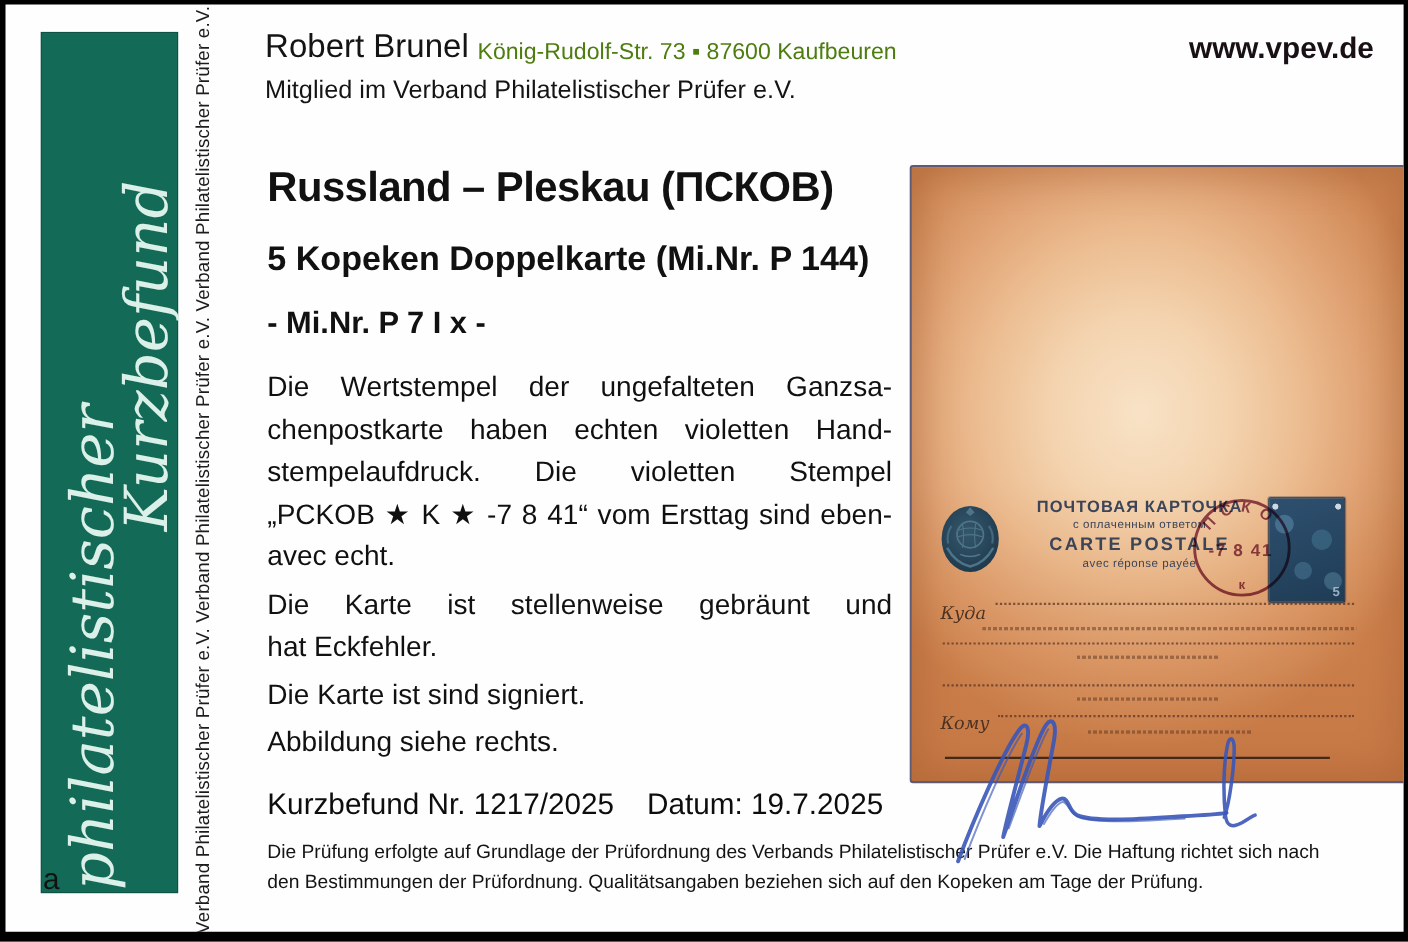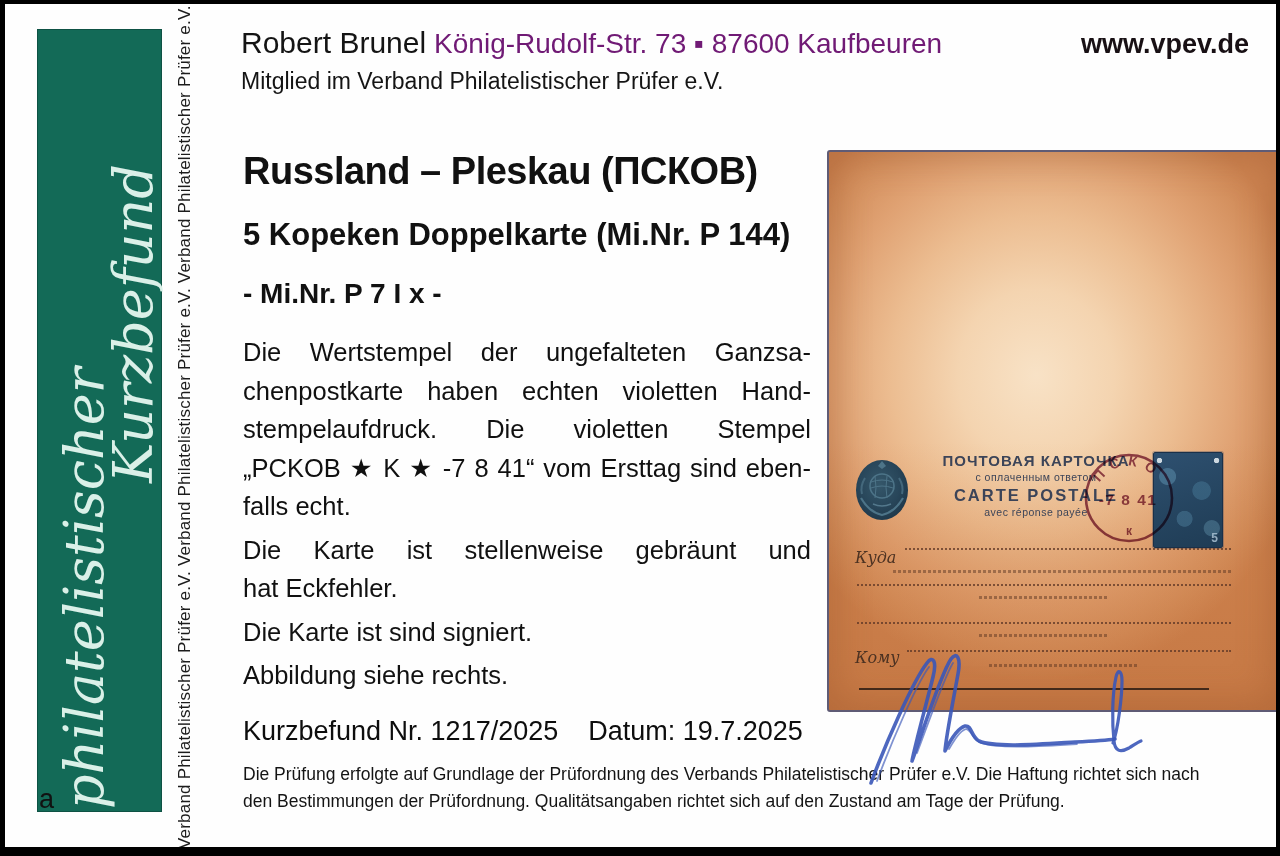--- a/index.html
+++ b/index.html
@@ -41,21 +41,21 @@
     position:absolute;left:170px;top:845px;
     transform:rotate(-90deg);transform-origin:0 0;
     width:845px;white-space:nowrap;overflow:hidden;
     font-size:17px;letter-spacing:.2px;color:#1c1c1c;
   }
 
   
   .hdr{position:absolute;left:236px;top:22px;width:1008px;}
   .hdr-row{display:flex;align-items:flex-end;gap:8px;}
   .hdr-name{font-size:30px;color:#141414;}
-  .hdr-addr{font-size:28px;color:#701a75;}
+  .hdr-addr{font-size:21px;color:#4d7c0f;}
   .hdr-site{margin-left:auto;font-size:27px;font-weight:bold;color:#181014;}
   .hdr-member{font-size:23px;margin-top:8px;color:#141414;}
 
   
   .main-col{position:absolute;left:238px;top:114px;width:568px;}
   .t-h1{font-size:38px;font-weight:bold;letter-spacing:-.5px;margin-top:32px;}
   .t-h2{font-size:31px;font-weight:bold;margin-top:24px;}
   .t-h2b{font-size:31px;font-weight:bold;margin-top:17px;}
   .t-h3{font-size:28px;font-weight:bold;margin-top:25px;}
   .body-par{margin-top:23px;font-size:25.5px;line-height:38.5px;color:#101010;}
@@ -147,40 +147,40 @@
   <div class="main-col">
     <div class="t-h1">Russland – Pleskau (ПСКОВ)</div>
     <div class="t-h2">5 Kopeken Doppelkarte (Mi.Nr. P 144)</div>
     <div class="t-h3">- Mi.Nr. P 7 I x -</div>
 
     <div class="body-par">
       <div class="jline">Die Wertstempel der ungefalteten Ganzsa-</div>
       <div class="jline">chenpostkarte haben echten violetten Hand-</div>
       <div class="jline">stempelaufdruck. Die violetten Stempel</div>
       <div class="jline">„PCKOB ★ K ★ -7 8 41“ vom Ersttag sind eben-</div>
-      <div class="nline">falls echt.</div>
+      <div class="nline">avec echt.</div>
     </div>
 
     <div class="body-par2">
       <div class="jline">Die Karte ist stellenweise gebräunt und</div>
       <div class="nline">hat Eckfehler.</div>
     </div>
 
     <div class="body-par2">Die Karte ist sind signiert.</div>
     <div class="body-par2">Abbildung siehe rechts.</div>
 
     <div class="kurz-row">
       <span>Kurzbefund Nr. 1217/2025</span>
       <span>Datum: 19.7.2025</span>
     </div>
   </div>
 
   <div class="fine-print">
     <div>Die Prüfung erfolgte auf Grundlage der Prüfordnung des Verbands Philatelistischer Prüfer e.V. Die Haftung richtet sich nach</div>
-    <div>den Bestimmungen der Prüfordnung. Qualitätsangaben richtet sich auf den Zustand am Tage der Prüfung.</div>
+    <div>den Bestimmungen der Prüfordnung. Qualitätsangaben beziehen sich auf den Kopeken am Tage der Prüfung.</div>
   </div>
 
   <div class="postcard">
 
     <svg class="pc-emblem" viewBox="0 0 58 64">
       <defs>
         <radialGradient id="emg" cx="45%" cy="40%" r="65%">
           <stop offset="0%" stop-color="#35576a"></stop>
           <stop offset="60%" stop-color="#28465a"></stop>
           <stop offset="100%" stop-color="#1e3749"></stop>

